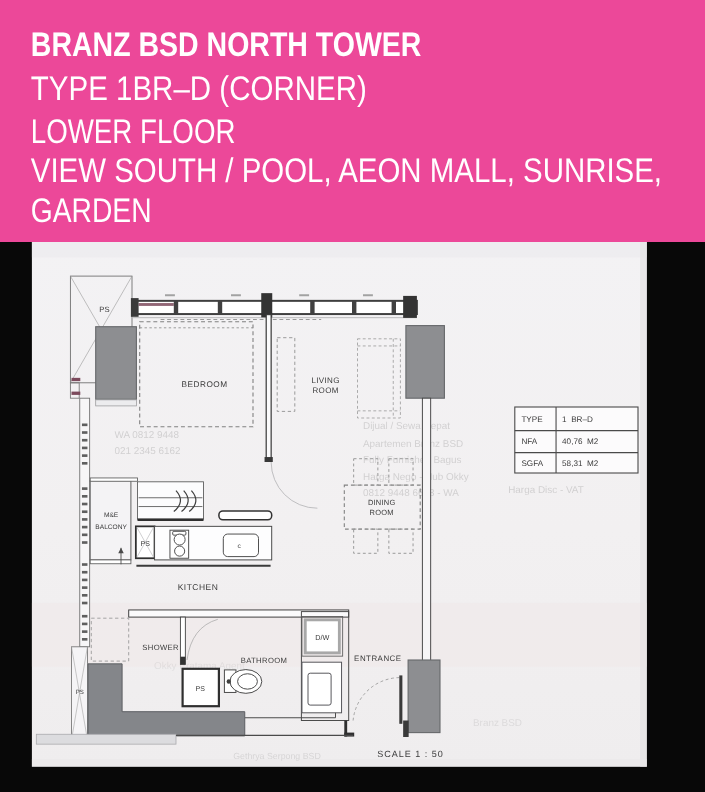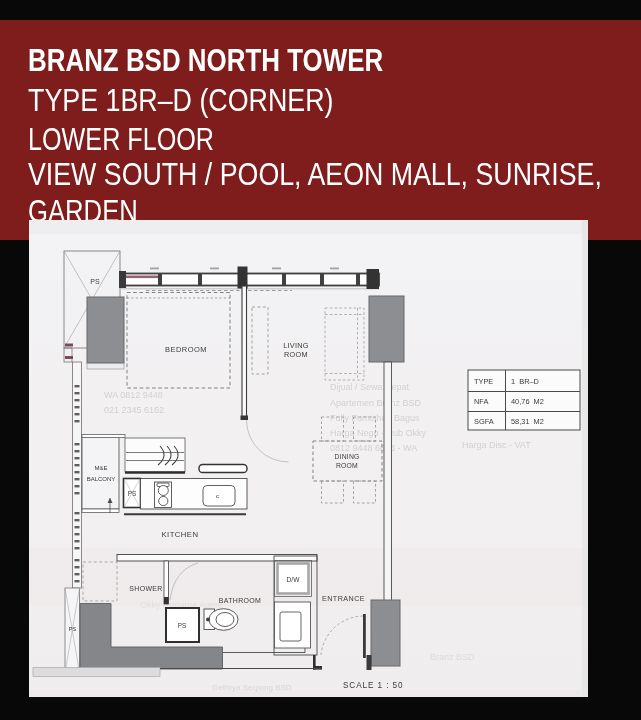--- a/index.html
+++ b/index.html
@@ -1,18 +1,18 @@
 <!DOCTYPE html>
 <html><head>
 <meta charset="utf-8">
 <style>
   html,body{margin:0;padding:0;background:#080808;}
   body{width:641px;height:720px;position:relative;overflow:hidden;
        font-family:"Liberation Sans",sans-serif;}
-  .titleblock{position:absolute;left:0;top:0;width:641px;height:220px;background:#7f1d1d;margin-top:20px;}
+  .titleblock{position:absolute;left:0;top:0;width:641px;height:220px;background:#ec4899;}
   .t{position:absolute;left:28px;color:#ffffff;font-size:31px;white-space:nowrap;
      letter-spacing:0px;line-height:31px;transform-origin:0 0;}
   .t1{font-weight:bold;top:25px;transform:scaleX(0.836);}
   .t2{top:65px;transform:scaleX(0.865);}
   .t3{top:103.5px;transform:scaleX(0.812);}
   .t4{top:138.5px;transform:scaleX(0.863);}
   .t5{top:176px;transform:scaleX(0.828);}
   svg{position:absolute;left:0;top:0;}
   text{font-family:"Liberation Sans",sans-serif;fill:#3b3b3b;}
 </style>

